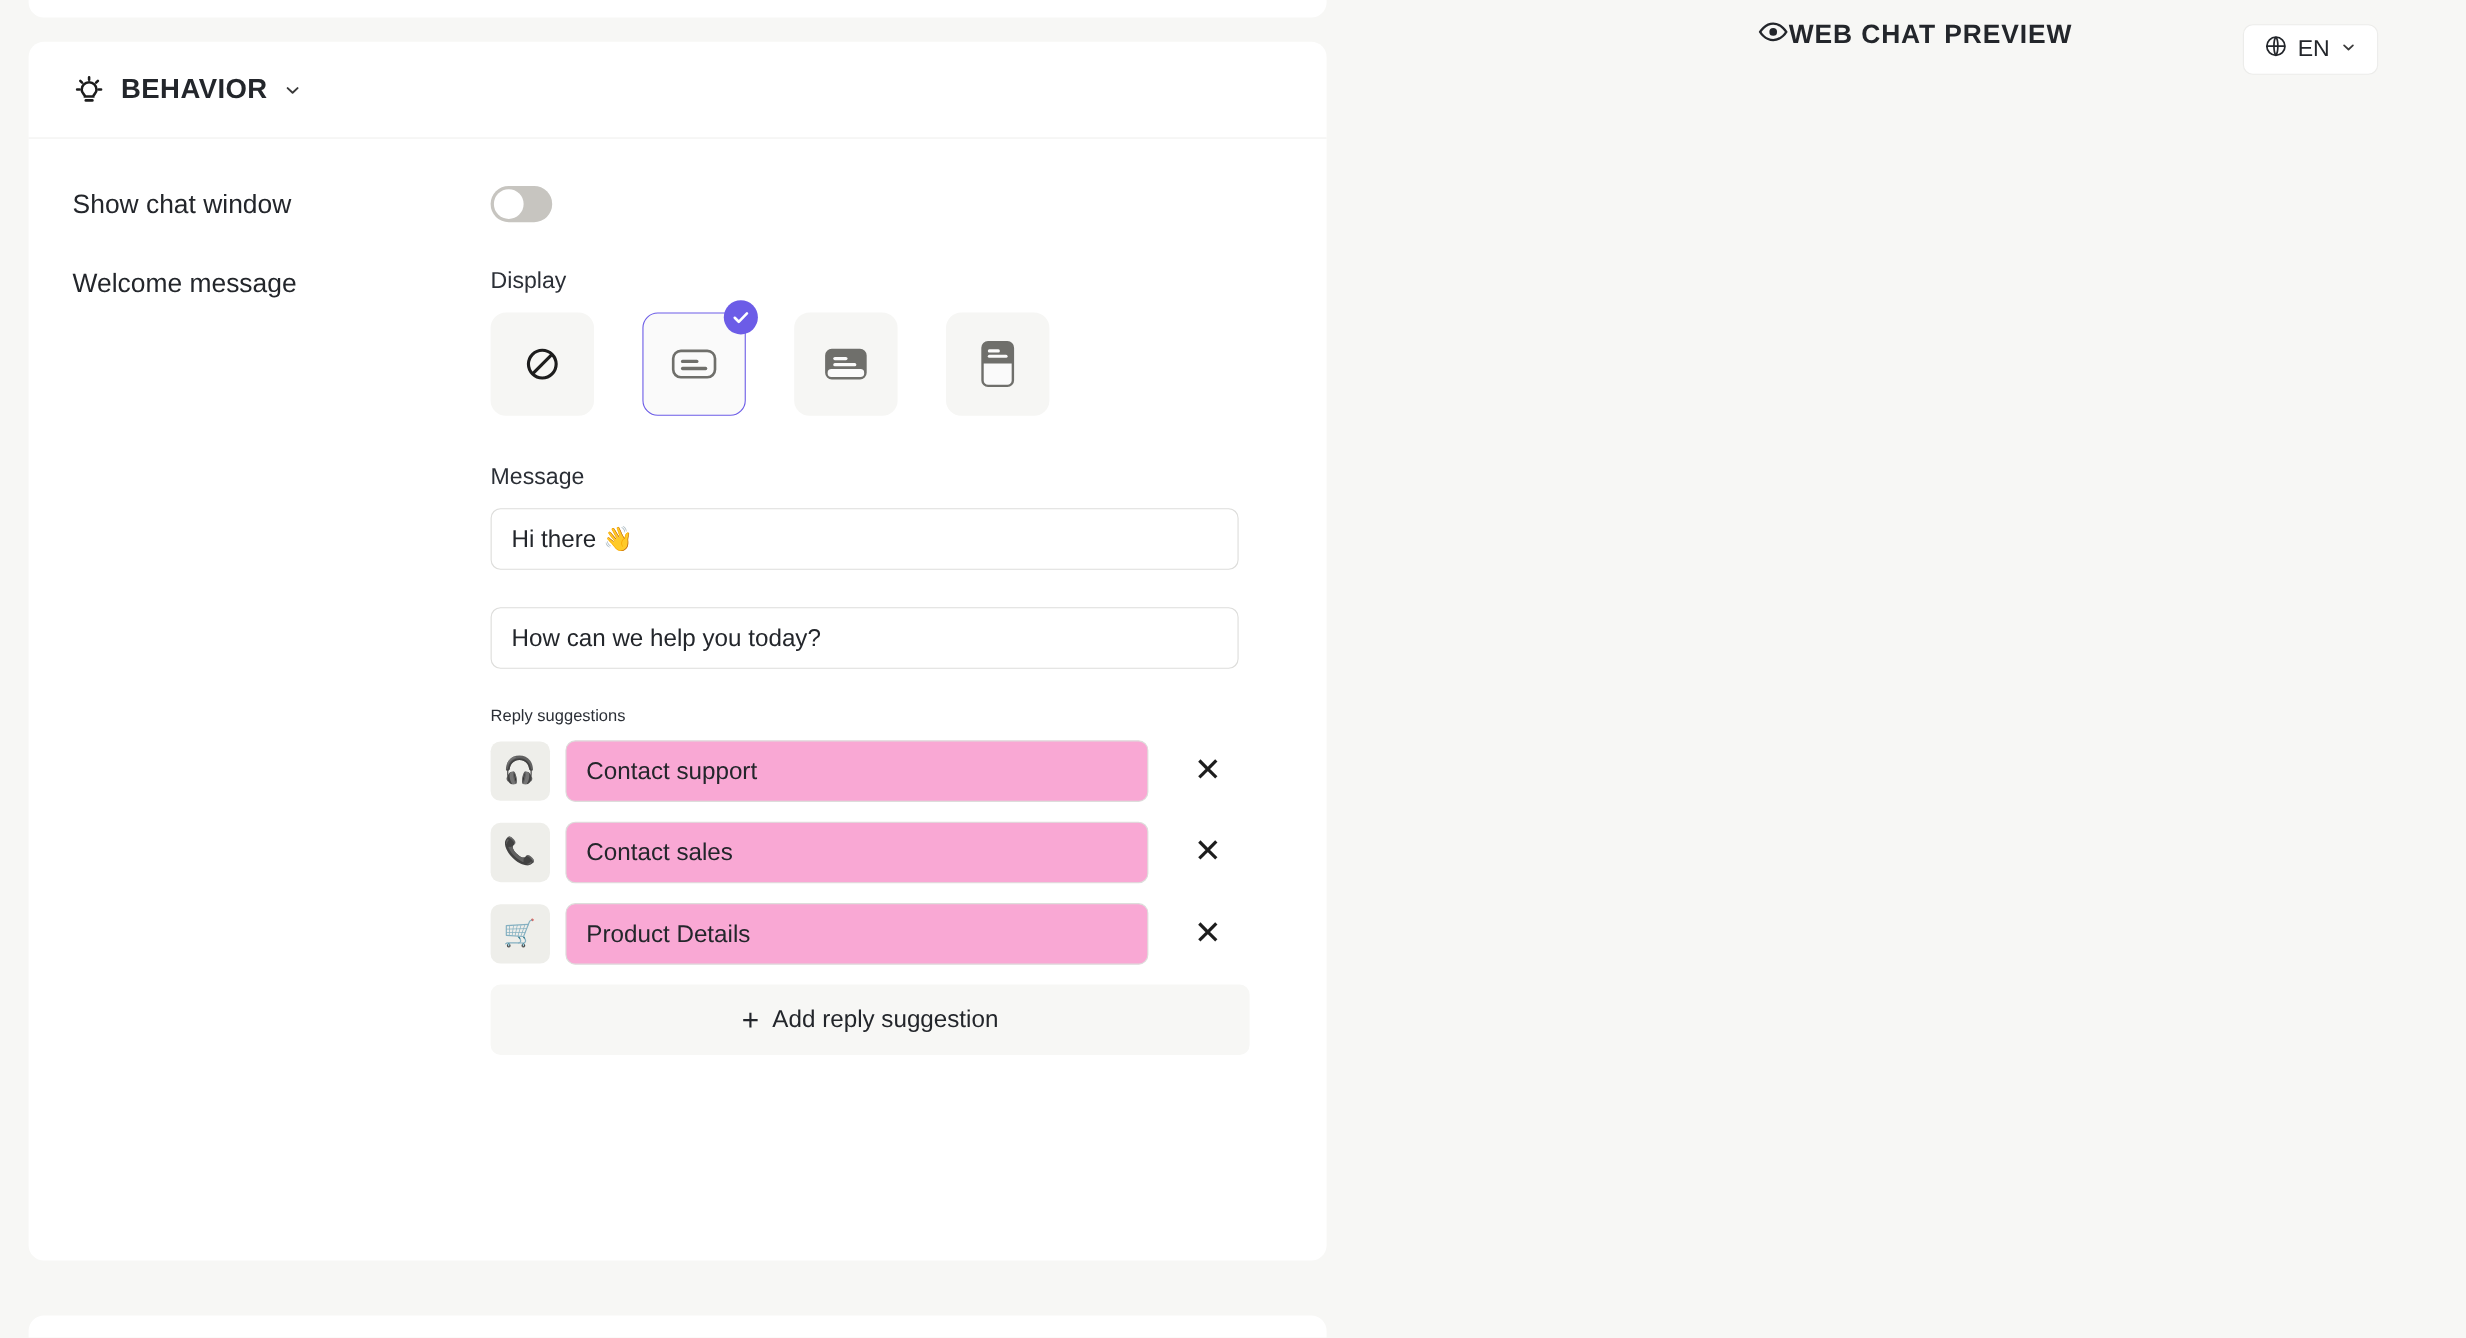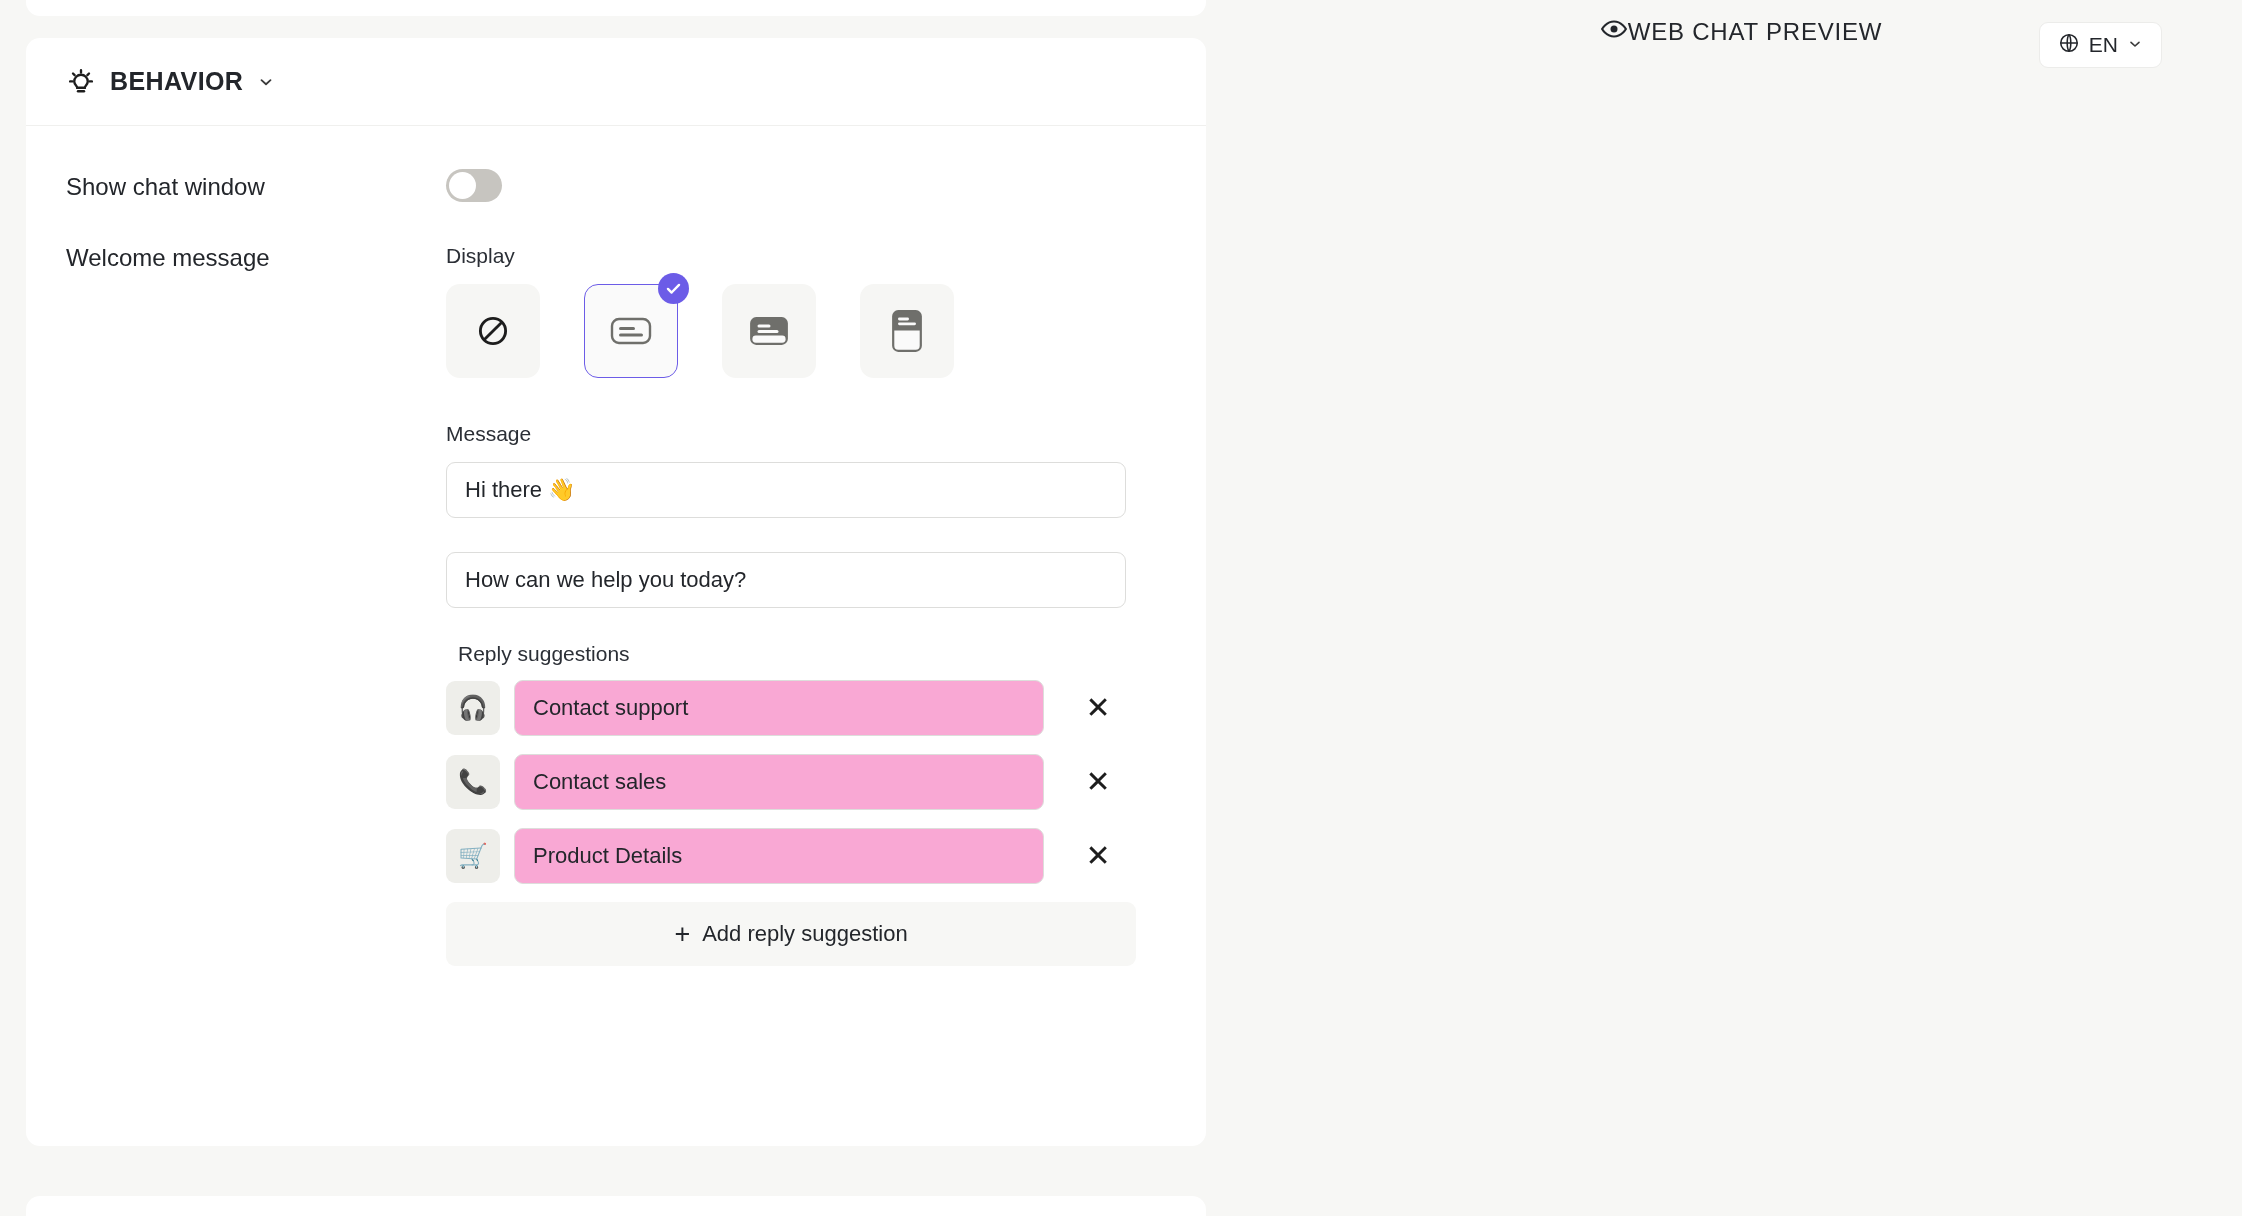--- a/index.html
+++ b/index.html
@@ -99,21 +99,21 @@
     width: 680px; height: 56px;
     border: 1px solid #dddddb; border-radius: 9px;
     background: #fff;
     font-size: 22px; color: #23262b;
     padding: 0 18px;
     font-family: "Liberation Sans", sans-serif;
     margin-bottom: 34px;
     display: flex; align-items: center;
   }
 
-  .sugg-label { font-size: 21px; color: #2b2f36; margin: 16px 0 14px 12px; }
+  .sugg-label { font-size: 15px; color: #2b2f36; margin: 16px 0 14px 0; }
   .sugg-row { display: flex; align-items: center; gap: 14px; margin-bottom: 18px; }
   .sugg-icon {
     width: 54px; height: 54px; border-radius: 9px;
     background: #eeeeea;
     display: flex; align-items: center; justify-content: center;
     font-size: 24px; line-height: 1;
     flex: none;
   }
   .sugg-input {
     width: 530px; height: 56px;
@@ -139,21 +139,21 @@
   .right-col {
     width: 1002px; height: 1216px; position: relative;
     background: #f7f7f5; flex: none;
   }
   .preview-head {
     height: 64px; display: flex; align-items: center; justify-content: center;
     position: relative;
   }
   .ph-title {
     display: flex; align-items: center; 
-    font-size: 24px; font-weight: normal; letter-spacing: .8px; color: #23262b;
+    font-size: 24px; font-weight: bold; letter-spacing: .8px; color: #23262b;
   }
   .lang-btn {
     position: absolute; right: 80px; top: 22px;
     height: 46px; padding: 0 18px;
     background: #fff; border: 1px solid #ececea; border-radius: 9px;
     display: flex; align-items: center; gap: 9px;
     font-size: 21px; color: #23262b;
   }
 </style>
 </head>

